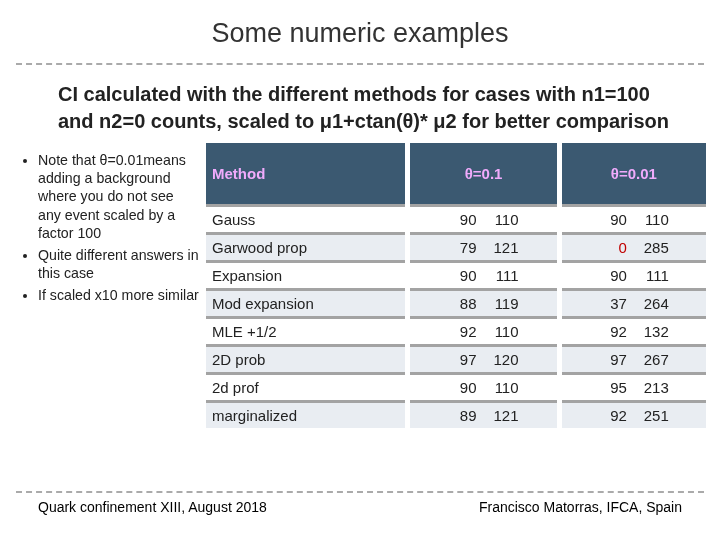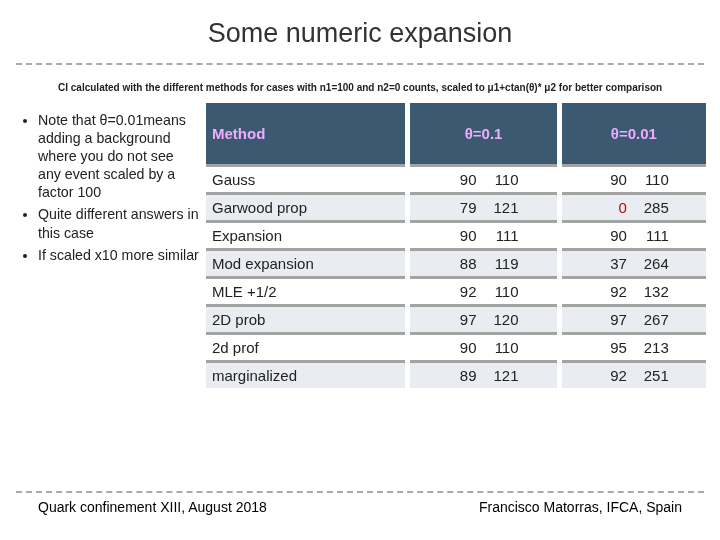--- a/index.html
+++ b/index.html
@@ -25,21 +25,21 @@
     padding-top: 18px;
     padding-bottom: 14px;
     font-weight: normal;
   }
   .hr {
     border: none;
     border-top: 2px dashed #aaa;
     margin: 0 16px;
   }
   .caption {
-    font-size: 10px;
+    font-size: 20px;
     font-weight: bold;
     padding: 16px 38px 8px 58px;
     line-height: 1.35;
   }
   .main-row {
     display: flex;
     padding: 0 14px 0 14px;
   }
   .notes {
     width: 176px;
@@ -114,21 +114,21 @@
   .footer-right {
     text-align: center;
     max-width: 210px;
     line-height: 1.2;
   }
 </style>
 </head>
 <body>
 <div class="slide">
 
-  <div class="title">Some numeric expansion</div>
+  <div class="title">Some numeric examples</div>
   <hr class="hr">
 
   <div class="caption">CI calculated with the different methods for cases with n1=100 and n2=0 counts, scaled to μ1+ctan(θ)* μ2 for better comparison</div>
 
   <div class="main-row">
     <div class="notes">
       <ul>
         <li>Note that θ=0.01means adding a background where you do not see any event scaled by a factor 100</li>
         <li>Quite different answers in this case</li>
         <li>If scaled x10 more similar</li>

